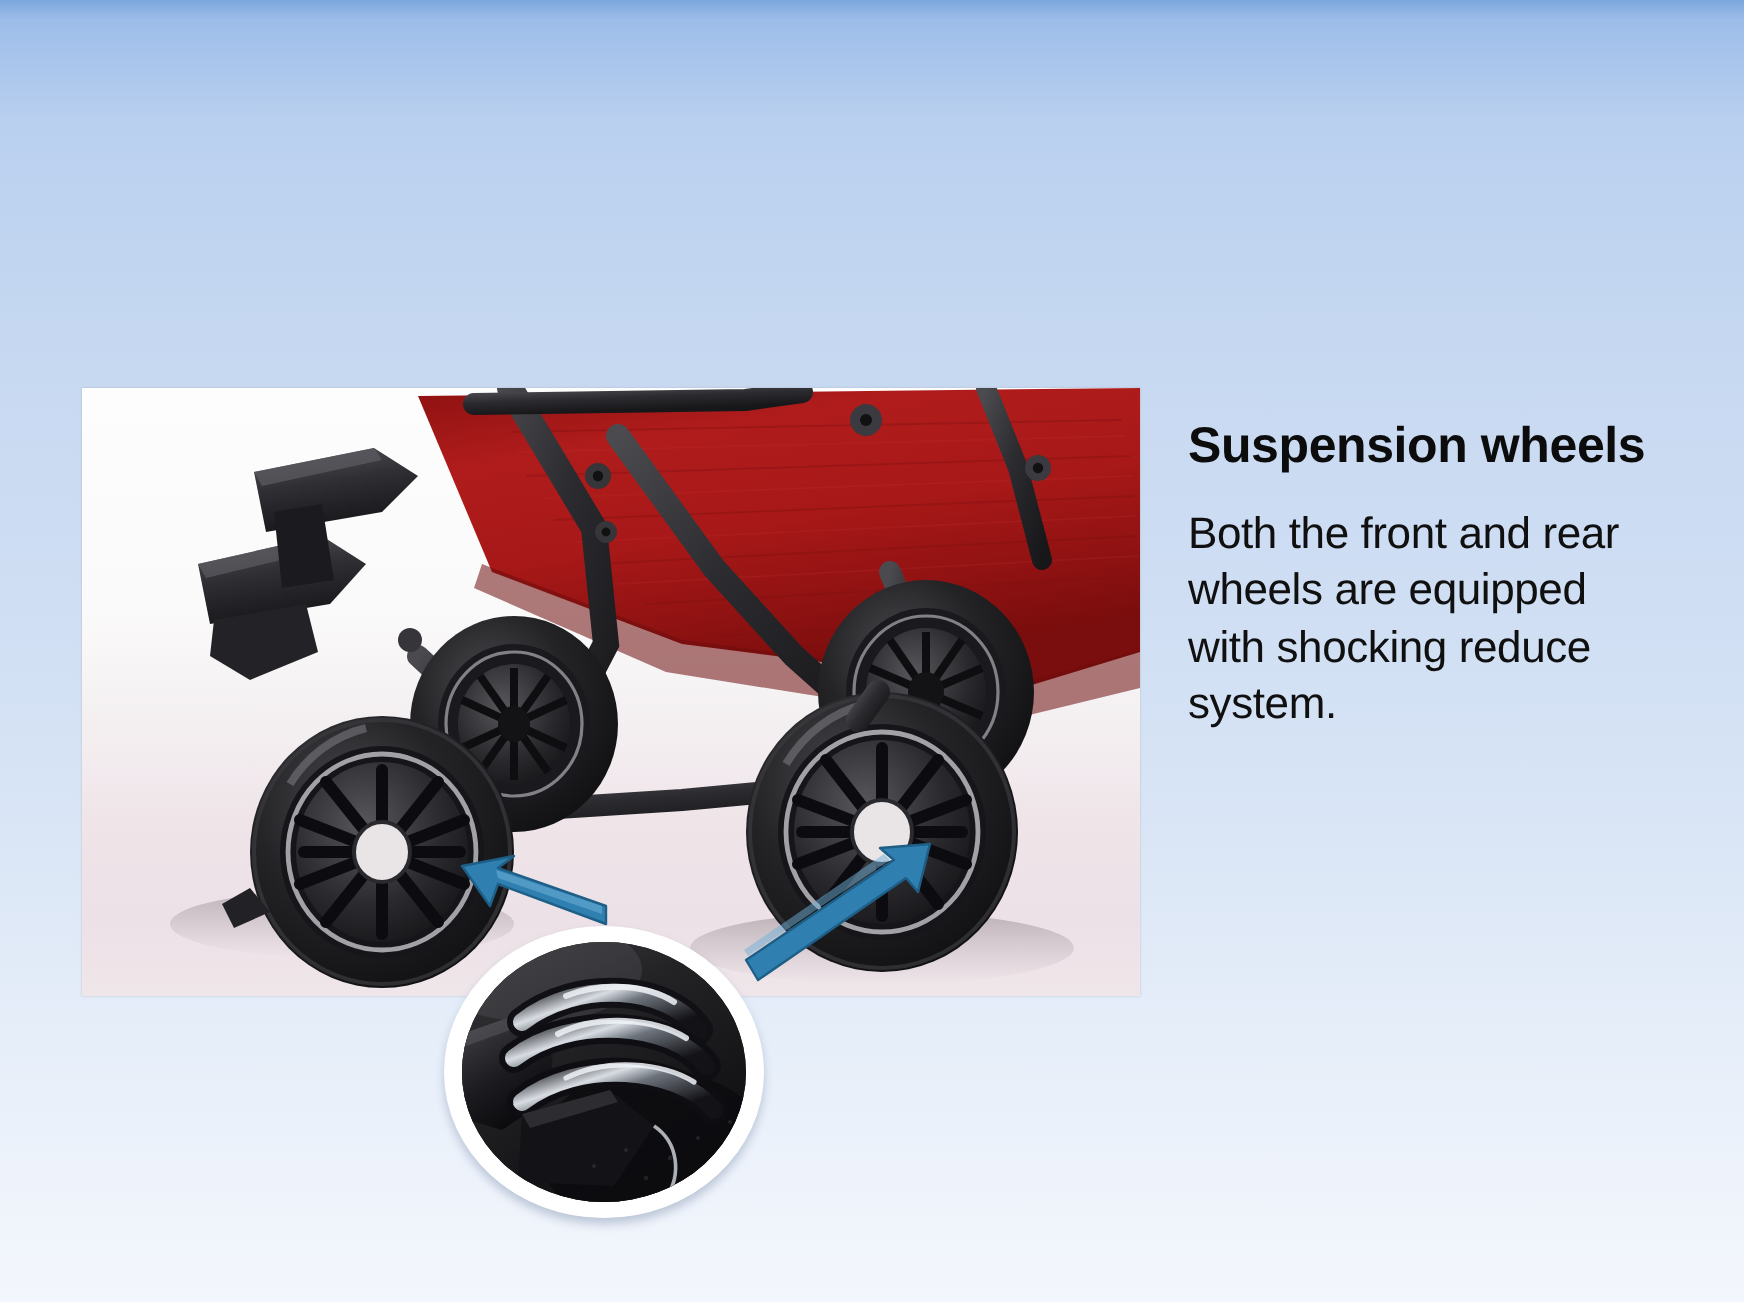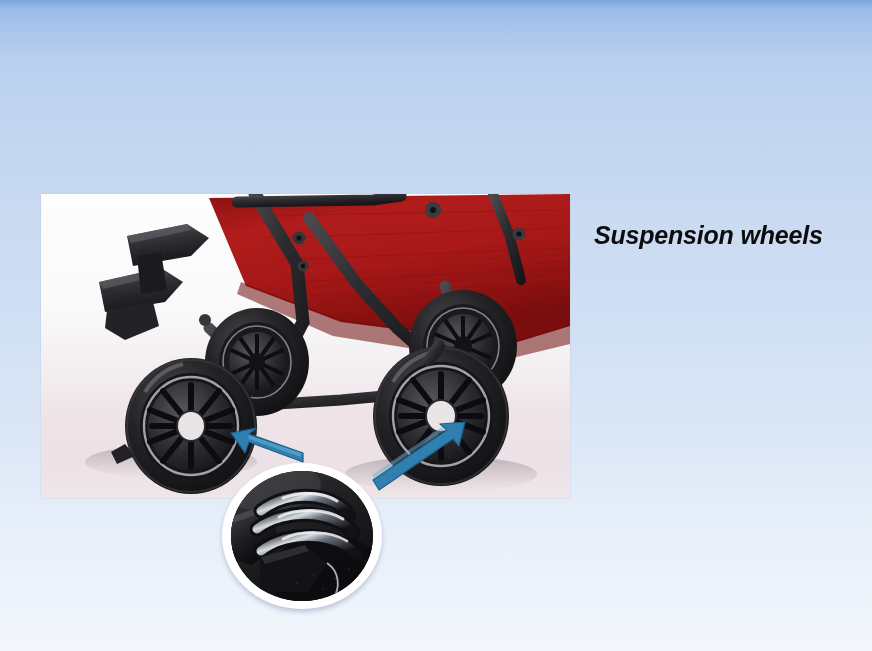--- a/index.html
+++ b/index.html
@@ -110,23 +110,22 @@
     border-radius: 50%;
     overflow: hidden;
     background: #1d1f21;
   }
   #inset .shot svg { position: absolute; left: 0; top: 0; }
 
   
   #caption {
     position: absolute;
     left: 594px;
-    top: 220px;
+    top: 208px;
     width: 236px;
-    font-style: italic;
   }
   #caption h2 {
     margin: 0;
     font-size: 25px;
     font-weight: bold;
     line-height: 1.22;
     color: #0c0c0c;
     letter-spacing: -0.2px;
   }
   #caption p {
@@ -384,15 +383,16 @@
             <circle cx="82" cy="104" r="1"></circle>
           <circle cx="134" cy="90" r="1"></circle>
             <circle cx="66" cy="112" r="1"></circle>
         </g>
       </svg>
     </div>
   </div>
 
   <div id="caption">
     <h2>Suspension wheels</h2>
+    <p>Both the front and rear wheels are equipped with shocking reduce system.</p>
   </div>
 
 </div>
 
 </body></html>

